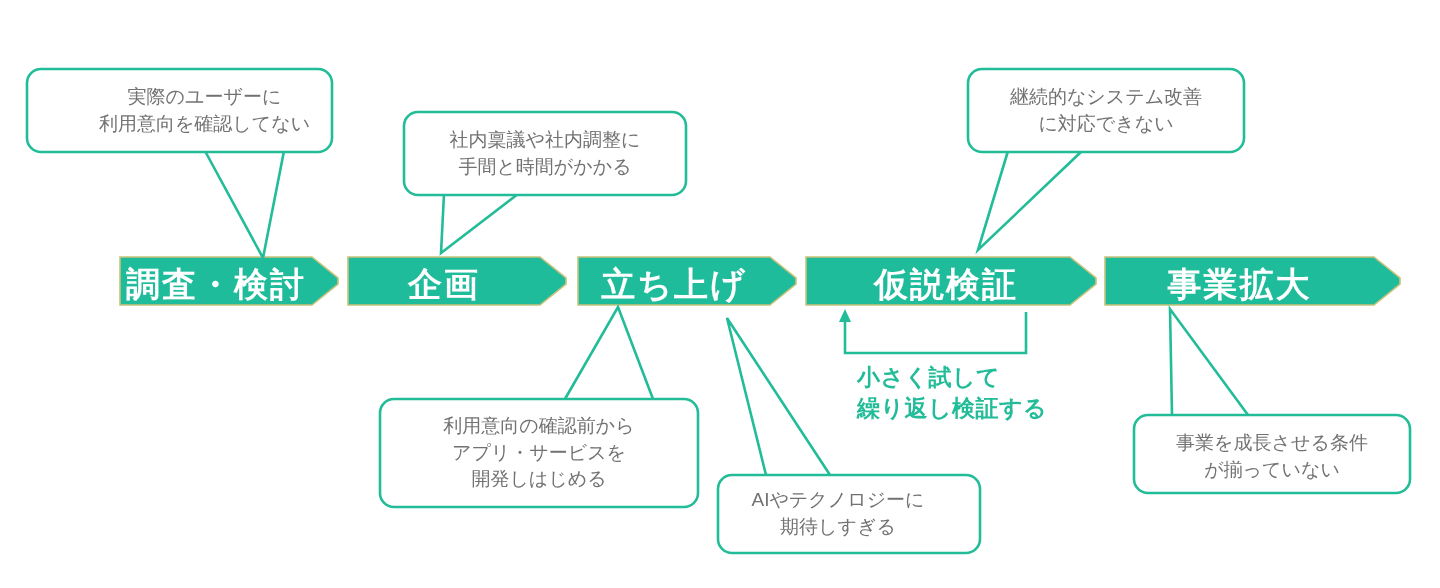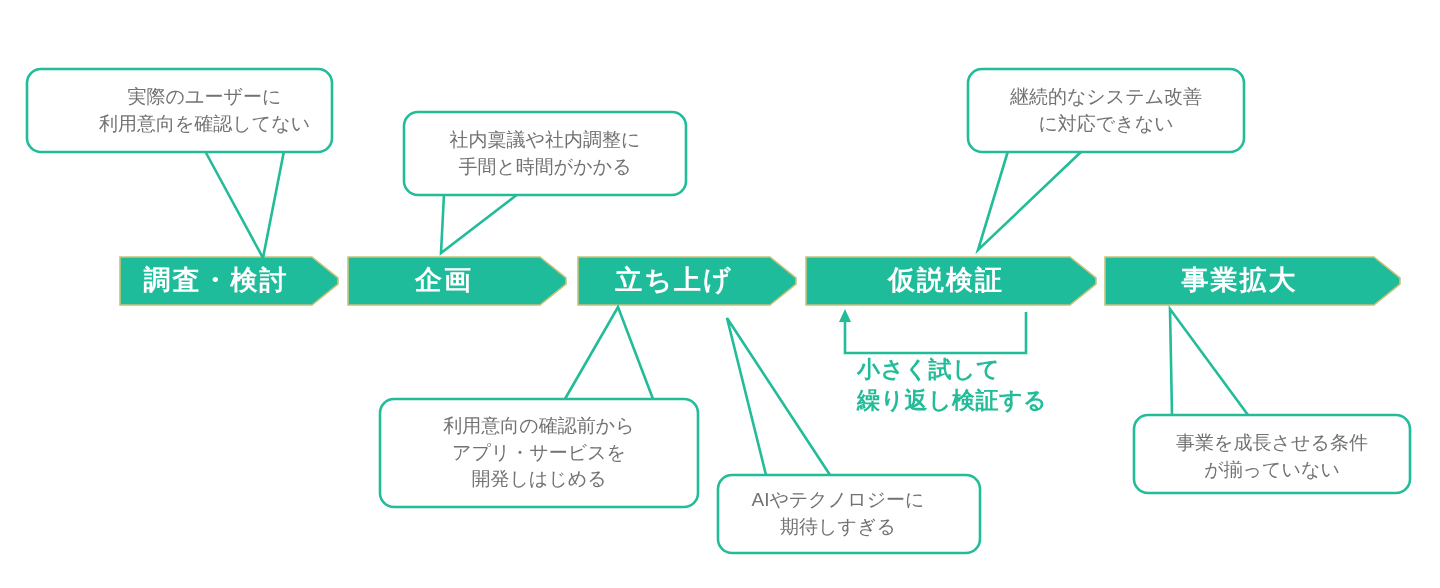--- a/index.html
+++ b/index.html
@@ -28,21 +28,21 @@
     top: 0;
     width: 1440px;
     height: 588px;
     overflow: visible;
   }
   
   .stage-label {
     position: absolute;
     color: #ffffff;
     font-weight: bold;
-    font-size: 27px;
+    font-size: 34px;
     letter-spacing: 2px;
     white-space: nowrap;
     text-align: center;
     line-height: 1;
     pointer-events: none;
   }
   
   .bubble-text {
     position: absolute;
     color: #727272;
@@ -115,16 +115,16 @@
 に対応できない</div>
       <div class="bubble-text" style="left: 380px; top: 399px; width: 318px; height: 108px; display: flex; align-items: center; justify-content: center;">利用意向の確認前から
 アプリ・サービスを
 開発しはじめる</div>
       <div class="bubble-text" style="left: 692px; top: 475px; width: 292px; height: 78px; display: flex; align-items: center; justify-content: center;">AIやテクノロジーに
 期待しすぎる</div>
       <div class="bubble-text" style="left: 1134px; top: 415px; width: 276px; height: 84px; display: flex; align-items: center; justify-content: center;">事業を成長させる条件
 が揃っていない</div>
     </div>
 
-  <div class="loop-text" id="loop-label" style="left: 857px; top: 354px;">小さく試して
+  <div class="loop-text" id="loop-label" style="left: 857px; top: 362px;">小さく試して
 繰り返し検証する</div>
 
 </div>
 
 </body></html>

